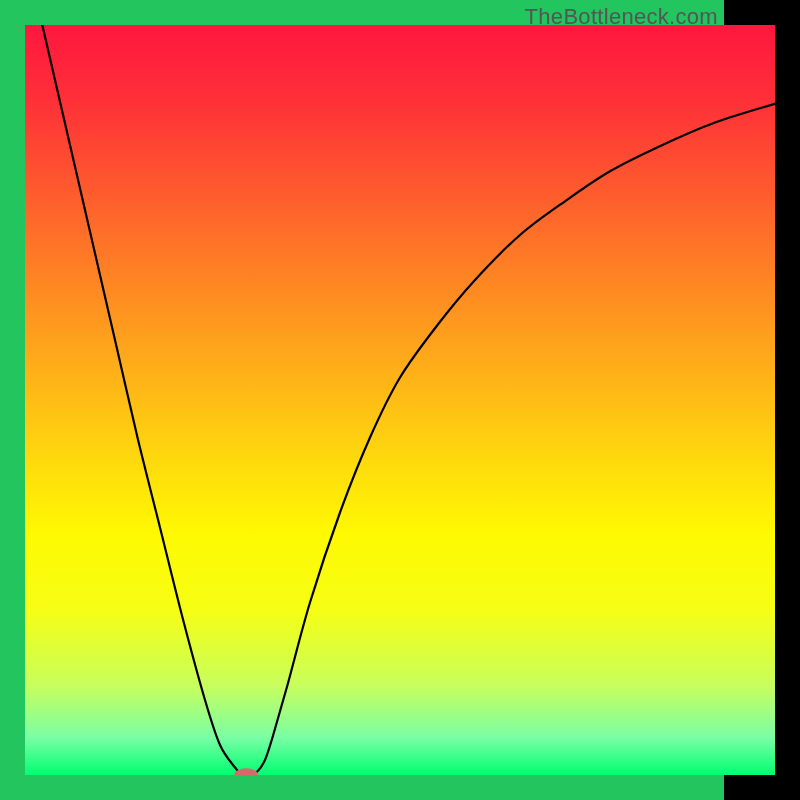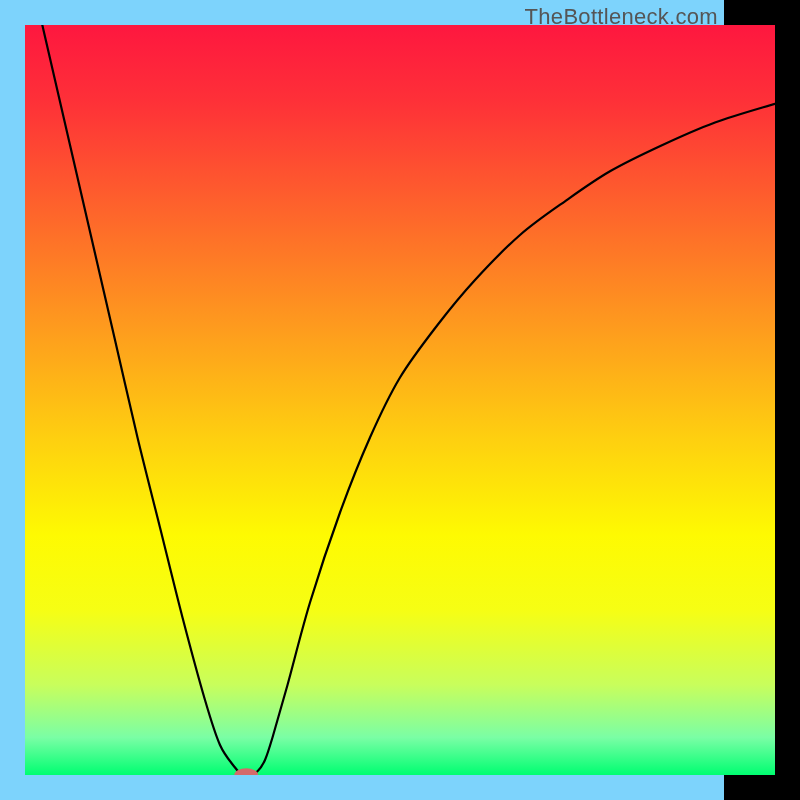--- a/index.html
+++ b/index.html
@@ -8,21 +8,21 @@
     width: 800px;
     height: 800px;
     background: #000;
     font-family: Arial, Helvetica, sans-serif;
     overflow: hidden;
   }
   #container {
     position: relative;
     width: 724px;
     height: 800px;
-    background: #7dd3fc;
+    background: #22c55e;
   }
   #plot-wrap {
     position: absolute;
     left: 25px;
     top: 25px;
     width: 750px;
     height: 750px;
   }
   #gradient {
     position: absolute;

